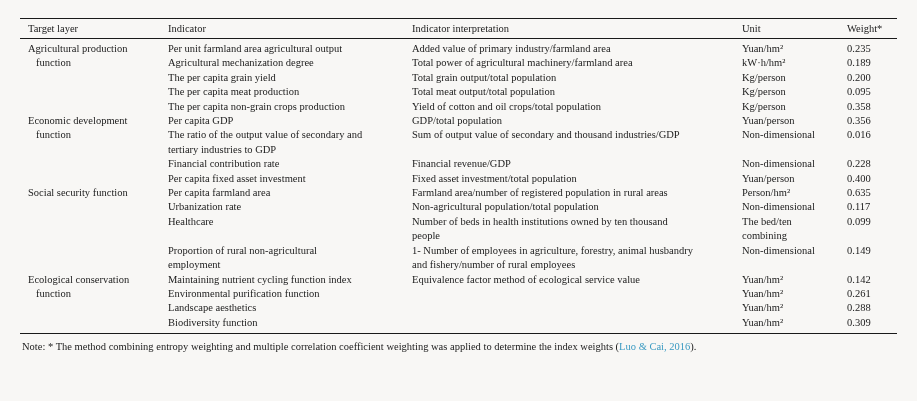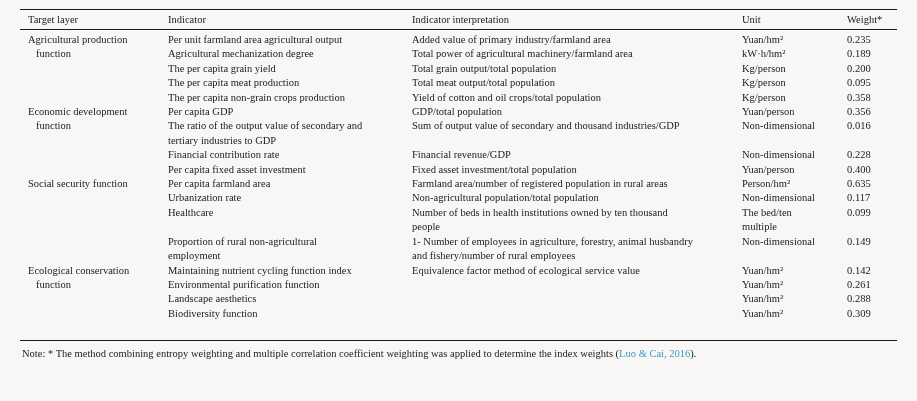--- a/index.html
+++ b/index.html
@@ -24,20 +24,21 @@
   }
   .tbl-caption {
     font-size: 11px;
     line-height: 15px;
     padding-left: 2px;
   }
   table {
     border-collapse: collapse;
     table-layout: fixed;
     width: 877px;
+    margin-top: 9px;
     border-top: 1.6px solid #1a1a1a;
     border-bottom: 1.6px solid #1a1a1a;
     font-size: 10.5px;
   }
   col.c-target { width: 140px; }
   col.c-indicator { width: 244px; }
   col.c-interp { width: 330px; }
   col.c-unit { width: 105px; }
   col.c-weight { width: 58px; }
   thead th {
@@ -50,21 +51,21 @@
     font-size: 10.5px;
   }
   tbody td {
     vertical-align: top;
     text-align: left;
     padding: 0 4px 0 8px;
     line-height: 14.4px;
     white-space: pre-line;
   }
   tbody tr:first-child td { padding-top: 3px; }
-  tbody tr:last-child td { padding-bottom: 19px; }
+  tbody tr:last-child td { padding-bottom: 3px; }
   td.tl-cell {
     padding-left: 16px;
     text-indent: -8px;
   }
   .note {
     margin-top: 6px;
     font-size: 10.5px;
     line-height: 14px;
     padding-left: 2px;
   }
@@ -169,21 +170,21 @@
         <td>Urbanization rate</td>
         <td>Non-agricultural population/total population</td>
         <td>Non-dimensional</td>
         <td>0.117</td>
       </tr>
       <tr>
         <td>Healthcare</td>
         <td>Number of beds in health institutions owned by ten thousand
 people</td>
         <td>The bed/ten
-multiple</td>
+combining</td>
         <td>0.099</td>
       </tr>
       <tr>
         <td>Proportion of rural non-agricultural
 employment</td>
         <td>1- Number of employees in agriculture, forestry, animal husbandry
 and fishery/number of rural employees</td>
         <td>Non-dimensional</td>
         <td>0.149</td>
       </tr>

